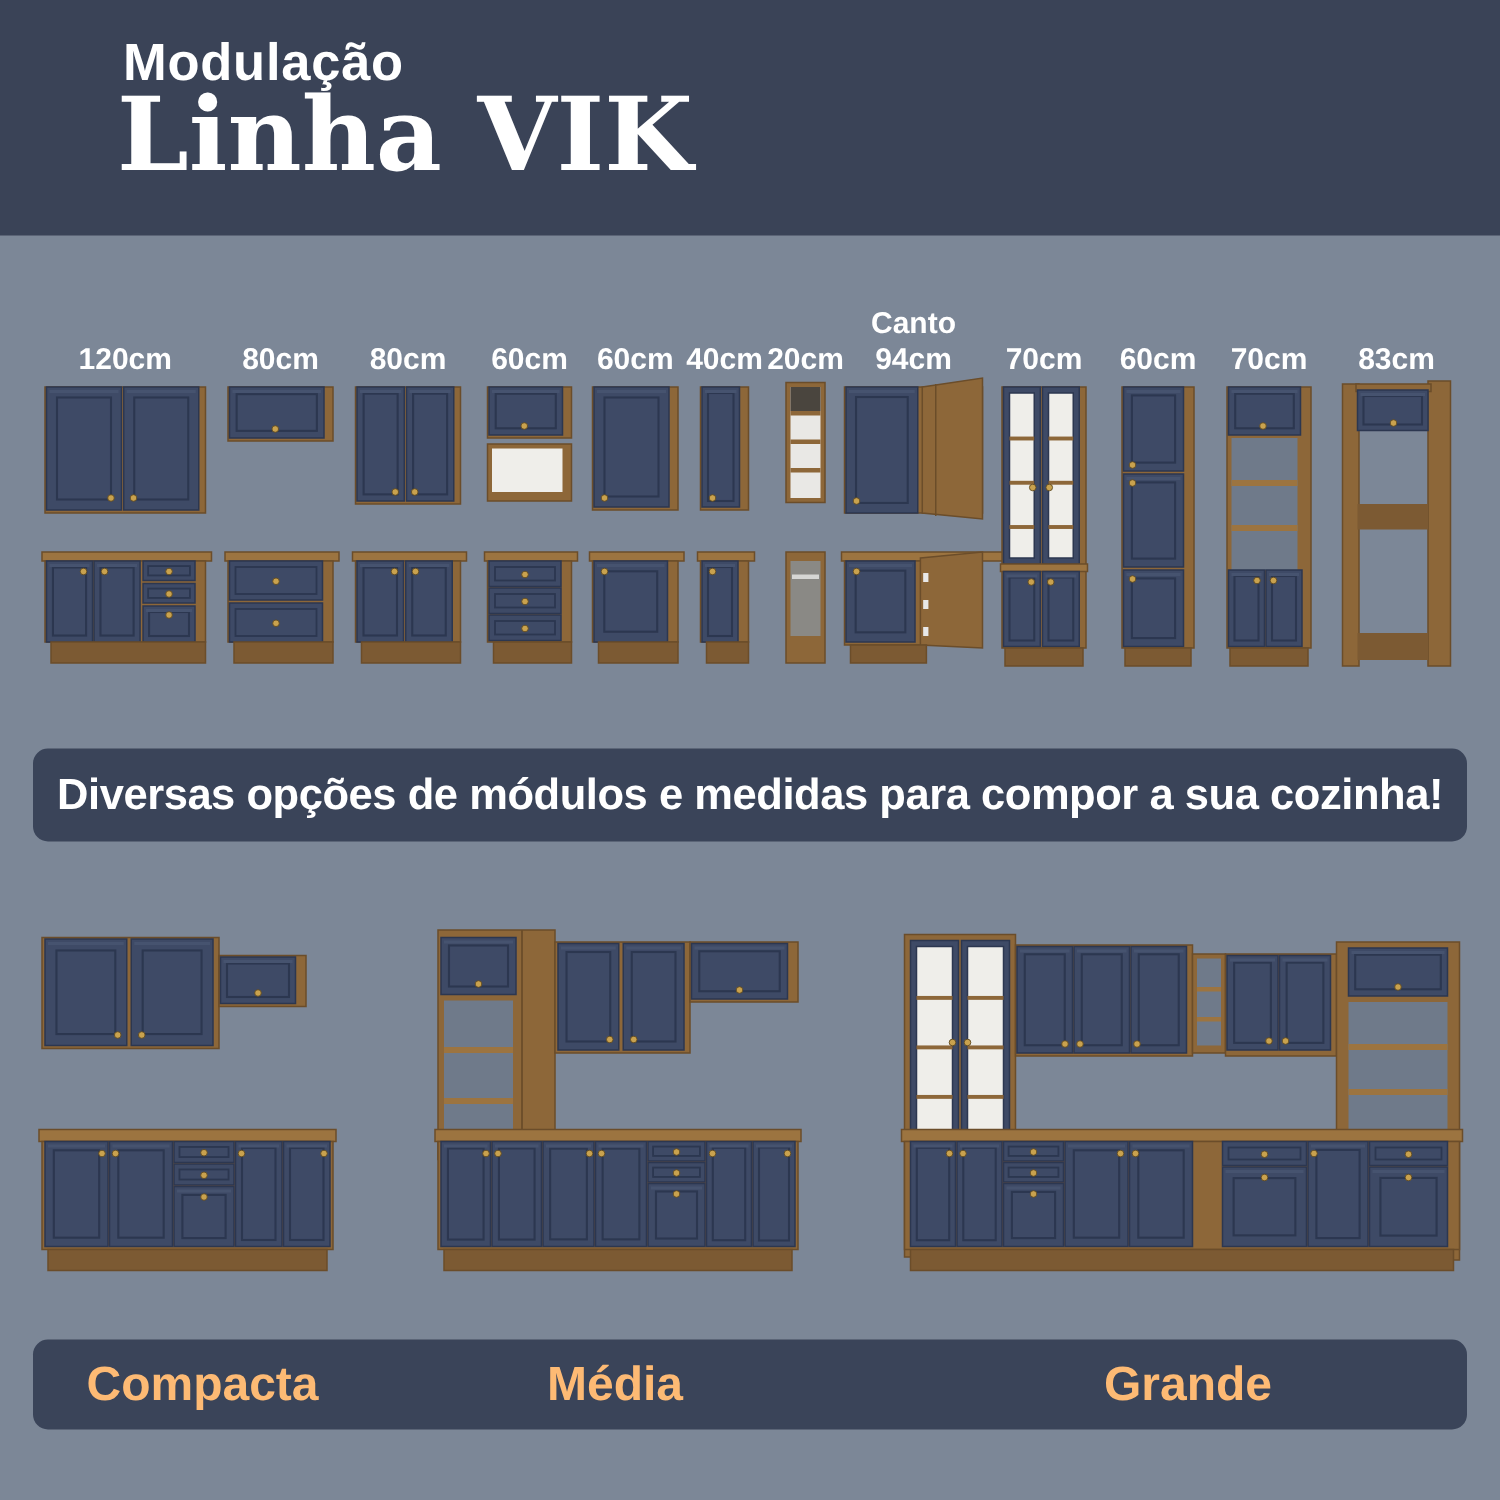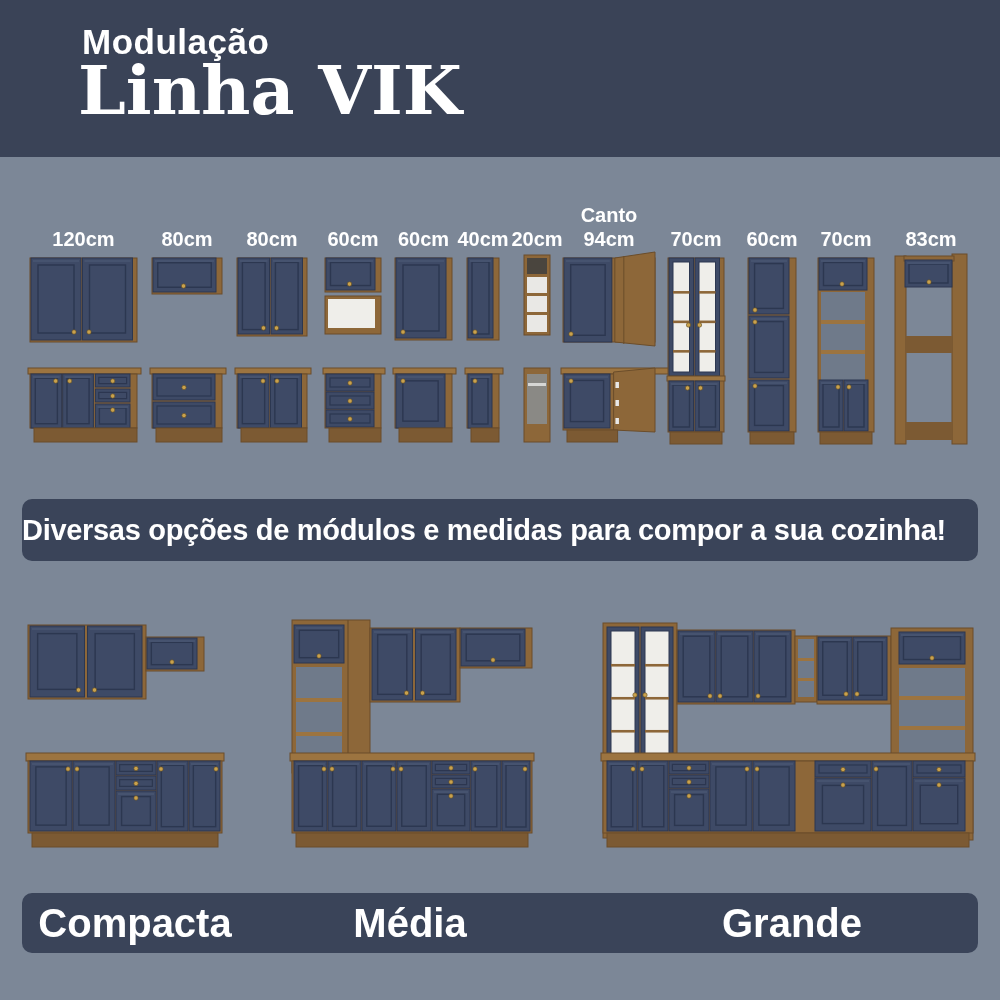--- a/index.html
+++ b/index.html
@@ -6,25 +6,25 @@
   .page{position:relative;width:1000px;height:1000px;overflow:hidden;
         background:#7c8797;font-family:"Liberation Sans",sans-serif;}
   .header{position:absolute;left:0;top:0;width:1000px;height:157px;background:#3a4357;}
   .kicker{position:absolute;left:82px;top:22px;font-size:35px;font-weight:700;color:#ffffff;letter-spacing:.5px;}
   .title{position:absolute;left:78px;top:56px;font-size:68px;font-weight:700;color:#ffffff;
          font-family:"DejaVu Serif",serif;letter-spacing:0;line-height:1;}
   .fig{position:absolute;left:0;display:block;}
   #modules-svg{top:200px;}
   #kitchens-svg{top:600px;}
   .banner{position:absolute;left:22px;top:499px;width:956px;height:62px;background:#3a4459;
-          border-radius:10px;display:flex;align-items:center;justify-content:flex-start;}
+          border-radius:10px;display:flex;align-items:center;justify-content:center;}
   .banner span{color:#ffffff;font-size:29px;font-weight:700;letter-spacing:-0.3px;white-space:nowrap;}
   .band{position:absolute;left:22px;top:893px;width:956px;height:60px;background:#3a4459;border-radius:10px;}
-  .band span{position:absolute;top:50%;transform:translate(-50%,-50%);color:#ffffff;
-             font-size:40px;font-weight:700;white-space:nowrap;}
+  .band span{position:absolute;top:50%;transform:translate(-50%,-50%);color:#fdba74;
+             font-size:32px;font-weight:700;white-space:nowrap;}
   .band .k0{left:113px;} .band .k1{left:388px;text-align:right;} .band .k2{left:770px;text-align:center;}
 </style>
 </head>
 <body>
 
 <div class="page">
 
   <div class="header">
     <div class="kicker">Modulação</div>
     <div class="title">Linha VIK</div>

